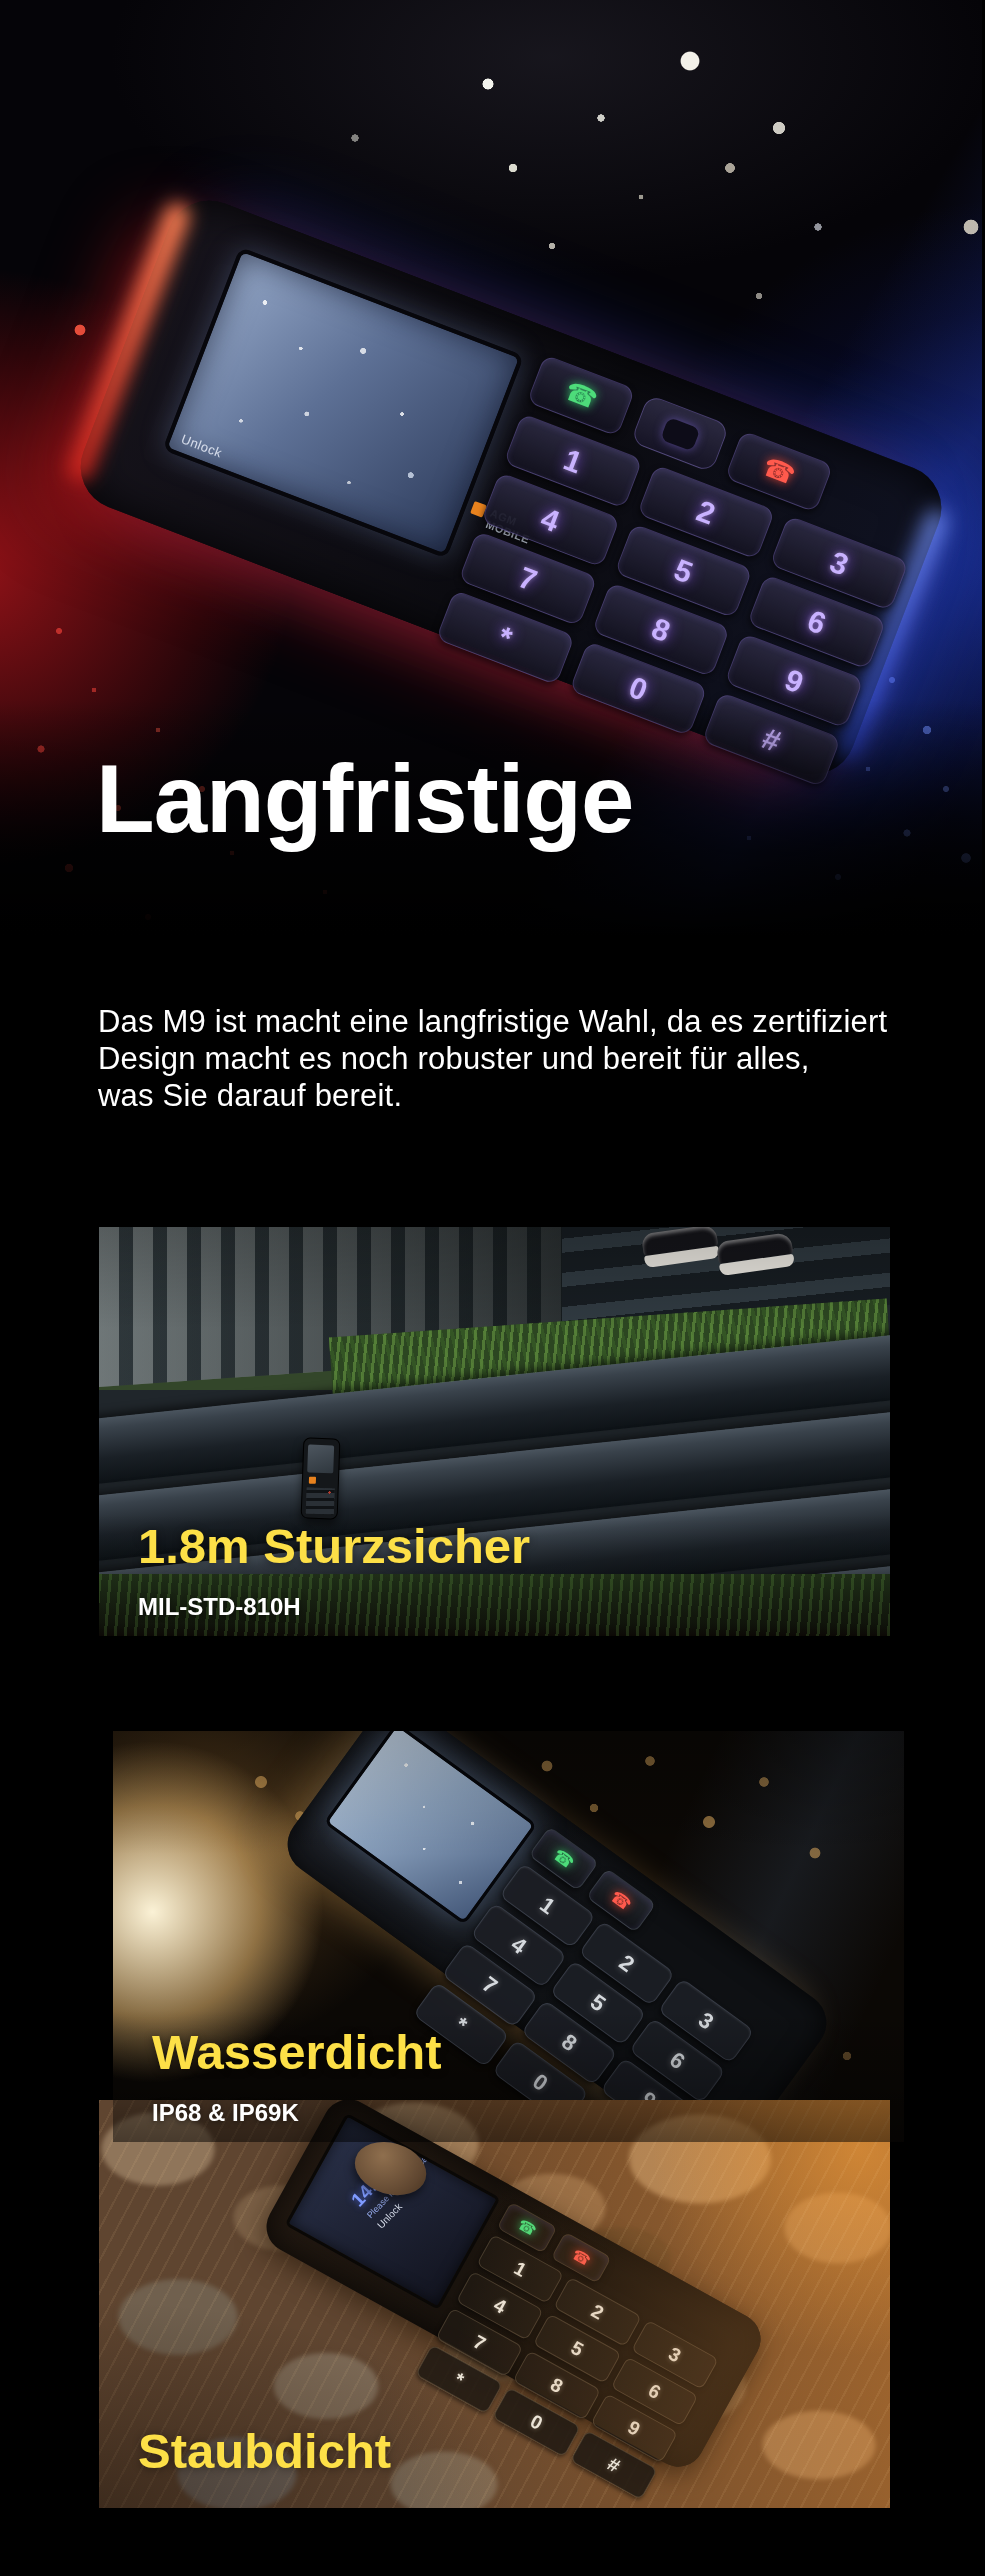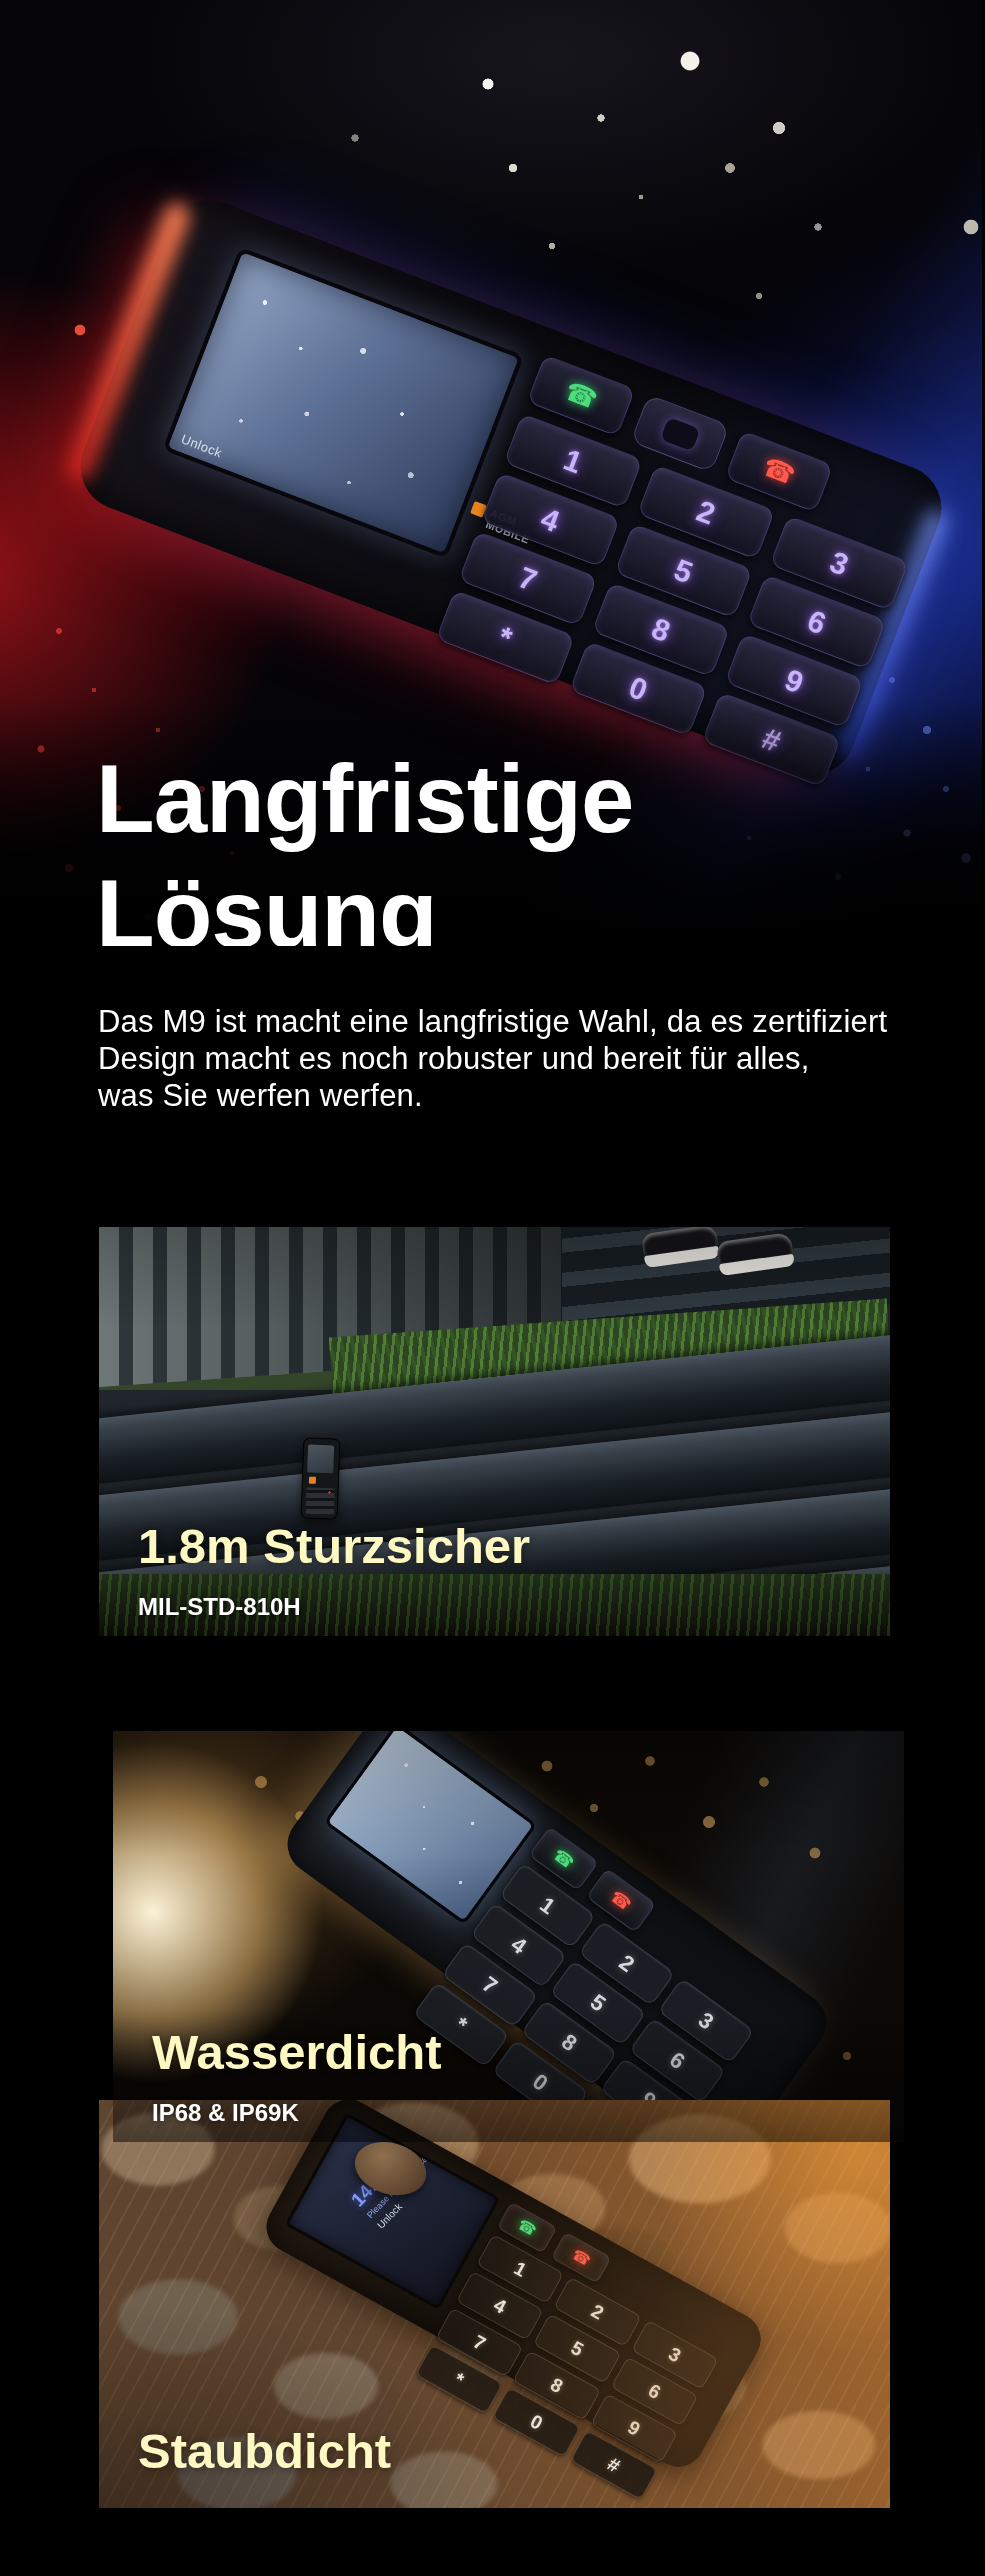--- a/index.html
+++ b/index.html
@@ -109,21 +109,21 @@
   .intro{position:absolute;left:98px;top:1003px;margin:0;z-index:5;
     font-size:31px;line-height:37px;font-weight:400;color:#fff;letter-spacing:0.2px;}
   .intro span{display:block;}
 
   
   .card{position:absolute;left:99px;width:791px;overflow:hidden;background:#111;}
   .card1{top:1227px;height:409px;}
   .card2{top:1731px;height:411px;margin-left:14px;}
   .card3{top:2073px;height:408px;}
   .card-text{position:absolute;left:39px;bottom:0;z-index:20;}
-  .card-title{margin:0;font-size:49px;line-height:49px;font-weight:700;color:#fef9c3;
+  .card-title{margin:0;font-size:49px;line-height:49px;font-weight:700;color:#fde047;
     text-shadow:0 1px 8px rgba(0,0,0,.45);}
   .card-sub{margin:12px 0 0 0;font-size:24px;line-height:24px;font-weight:700;color:#fff;
     text-shadow:0 1px 6px rgba(0,0,0,.5);}
   .t1{bottom:65px;} .t1 .card-sub{position:absolute;top:61px;left:0;white-space:nowrap;}
   .t3{bottom:32px;}
 
   
   .card1{background:#20262b;}
   .upper-stairs{position:absolute;left:0;top:-8px;width:100%;height:168px;transform:rotate(-6deg);
     transform-origin:left top;
@@ -320,28 +320,27 @@
             <span class="kd">0</span>
           </span>
           <span class="key">
             <span class="kd">#</span>
           </span>
         </div>
     </div>
 
     <h1 class="headline">
       <span>Langfristige</span>
-      <span>Lösung</span>
     </h1>
   </section>
 
   <p class="intro">
     <span>Das M9 ist macht eine langfristige Wahl, da es zertifiziert</span>
     <span>Design macht es noch robuster und bereit für alles,</span>
-    <span>was Sie werfen werfen.</span>
+    <span>was Sie darauf bereit.</span>
   </p>
 
   <section class="card card1">
     <div class="upper-stairs"></div>
     <div class="fence-green"></div>
     <div class="railing"></div>
     <div class="railing-shade"></div>
     <div class="grass-mid"></div>
     <div class="step s1"></div>
     <div class="step s2"></div>

